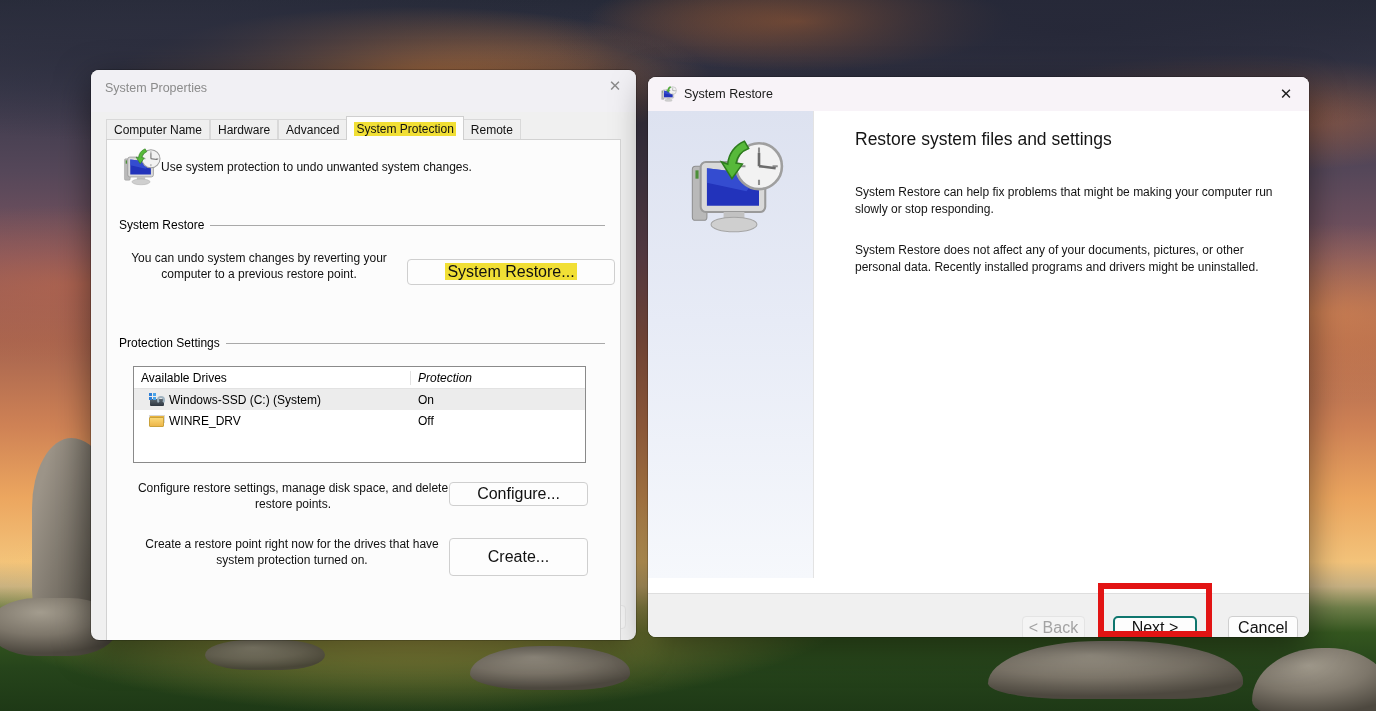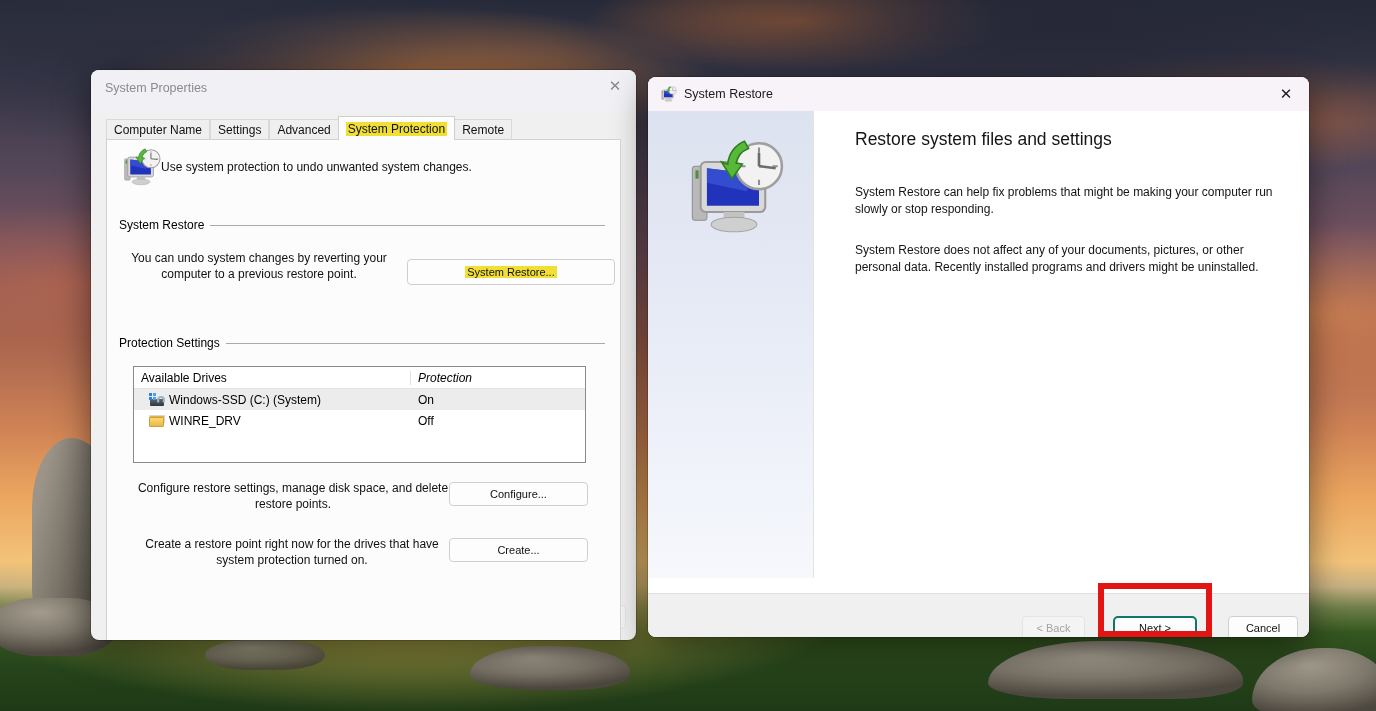--- a/index.html
+++ b/index.html
@@ -54,21 +54,21 @@
   .tab.active { background:#fdfdfd; height:24px; padding-top:5px; z-index:3;
     border-color:#cfcfcf; margin:0 -1px; }
   .tabpage { position:absolute; left:15px; top:69px; width:515px; height:524px;
     background:#fcfcfc; border:1px solid #d2d2d2; z-index:1; }
   .intro-row { position:absolute; left:14px; top:8px; display:flex; align-items:center; }
   .intro-row .txt { margin-left:0; color:#111; }
   .grp-label { position:absolute; left:12px; display:flex; align-items:center; width:486px; }
   .grp-label .line { flex:1; height:1px; background:#a9a9a9; margin-left:6px; }
   .body-text { position:absolute; color:#111; line-height:16px;text-align:center; }
   .winbtn { position:absolute; background:#fdfdfd; border:1px solid #cfcfcf; border-radius:4px;
-    font-size:11px; color:#111; font-family:"Liberation Sans",sans-serif; }
+    font-size:16px; color:#111; font-family:"Liberation Sans",sans-serif; }
   .winbtn.disabled { color:#a3a3a3; background:#f4f4f4; border-color:#e4e4e4; }
   .listbox { position:absolute; left:26px; top:226px; width:453px; height:97px;
     border:1px solid #8a8a8a; background:#fff; }
   .lb-head { display:flex; height:22px; border-bottom:1px solid #e2e2e2; align-items:center; }
   .lb-head .c1 { width:277px; padding-left:7px; border-right:1px solid #e2e2e2; }
   .lb-head .c2 { padding-left:7px;font-style:italic; }
   .lb-row { display:flex; height:21px; align-items:center; }
   .lb-row.selected { background:#ececec; }
   .lb-row .c1 { width:277px; display:flex; align-items:center; padding-left:15px; }
   .lb-row .c2 { padding-left:7px; }
@@ -151,21 +151,21 @@
 <div class="rock rock-right-2"></div>
 
 <div class="dialog" id="sysprops">
   <div class="titlebar">
     <span class="title">System Properties</span>
     <span class="close-x">✕</span>
   </div>
 
   <div class="tabstrip">
     <div class="tab"><span>Computer Name</span></div>
-    <div class="tab"><span>Settings</span></div>
+    <div class="tab"><span>Hardware</span></div>
     <div class="tab"><span>Advanced</span></div>
     <div class="tab active"><span class="hl">System Protection</span></div>
     <div class="tab"><span>Remote</span></div>
   </div>
 
   <div class="tabpage">
     <div class="intro-row">
       <svg class="restore-icon" width="40" height="38" viewBox="0 0 96 92">
           <use href="#icon-restore"></use>
         </svg>
@@ -209,21 +209,21 @@
           <span>WINRE_DRV</span>
         </span>
         <span class="c2">Off</span>
       </div>
     </div>
 
     <div class="body-text" style="left:26px; top:340px; width:320px">Configure restore settings, manage disk space, and delete restore points.</div>
     <button class="winbtn" style="left:342px; top:342px; width:139px; height:24px">Configure...</button>
 
     <div class="body-text" style="left:26px; top:396px; width:318px">Create a restore point right now for the drives that have system protection turned on.</div>
-    <button class="winbtn" style="left:342px; top:398px; width:139px; height:24px">Create...</button>
+    <button class="winbtn" style="left:342px; top:398px; width:139px; height:38px">Create...</button>
   </div>
 
   <button class="winbtn" style="left:223px; top:535px; width:96px; height:24px">OK</button>
   <button class="winbtn" style="left:331px; top:535px; width:96px; height:24px">Cancel</button>
   <button class="winbtn disabled" style="left:439px; top:535px; width:96px; height:24px">Apply</button>
 </div>
 
 <div class="dialog" id="wizard">
   <div class="titlebar">
     <svg class="restore-icon" width="17" height="16" viewBox="0 0 96 92" style="position:absolute;left:12px;top:9px">

